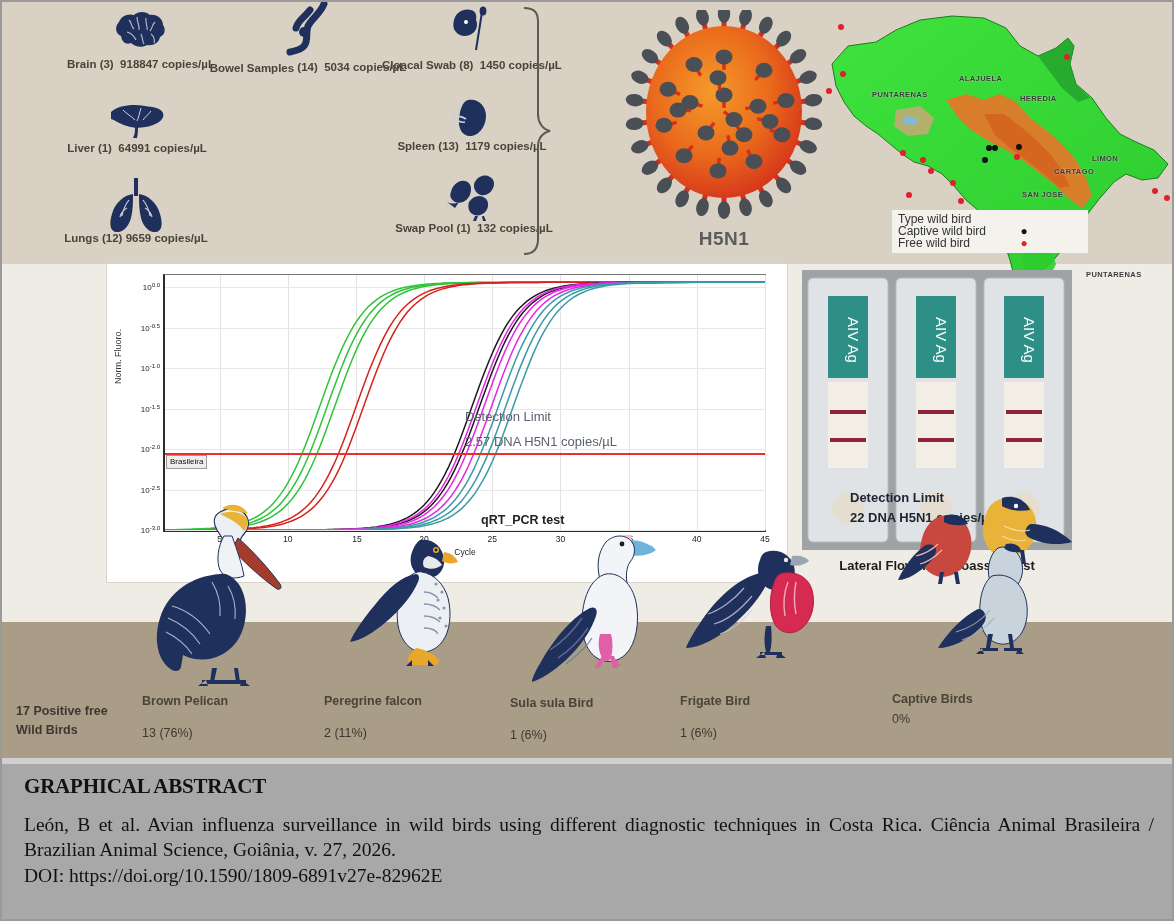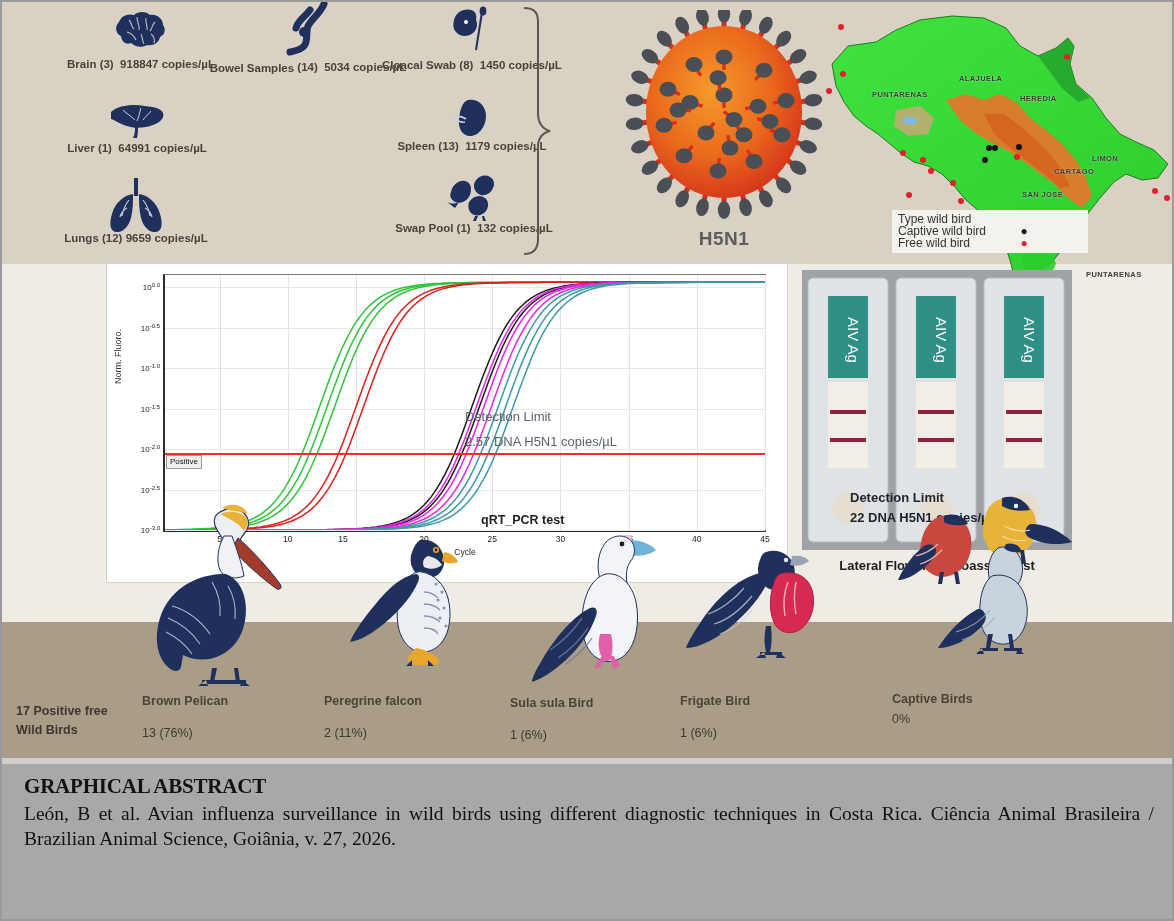--- a/index.html
+++ b/index.html
@@ -79,21 +79,21 @@
   .bird-name{font-size:12.5px;color:#4a4438;font-weight:600;}
   .bird-val{font-size:12.5px;color:#3d382f;margin-top:18px;}
   #left-count{position:absolute;left:14px;top:700px;font-size:12.5px;color:#3d382f;
               font-weight:600;line-height:1.55;width:160px;}
 
   
   #caption{position:absolute;left:0;top:762px;width:1174px;height:157px;
            font-family:"Liberation Serif",serif;color:#111;padding:10px 22px 0 22px;
            box-sizing:border-box;}
   #cap-title{font-size:21px;font-weight:700;letter-spacing:-.2px;}
-  #cap-body{font-size:19.5px;line-height:1.30;text-align:justify;margin-top:2px;}
+  #cap-body{font-size:19.5px;line-height:1.30;text-align:justify;margin-top:13px;}
   #cap-doi{font-size:19.5px;line-height:1.30;margin-top:0px;}
 </style>
 </head>
 <body>
 
 <div id="page">
 
   <div class="band" id="band-top"></div>
   <div class="band" id="band-mid"></div>
   <div id="band-topleft"></div>
@@ -408,34 +408,34 @@
           <path d="M0.0 255.0L3.4 255.0L6.8 255.0L10.2 255.0L13.6 255.0L17.0 255.0L20.5 255.0L23.9 255.0L27.3 255.0L30.7 255.0L34.1 255.0L37.5 255.0L40.9 255.0L44.3 255.0L47.7 255.0L51.1 255.0L54.5 255.0L58.0 255.0L61.4 255.0L64.8 255.0L68.2 255.0L71.6 255.0L75.0 255.0L78.4 255.0L81.8 255.0L85.2 255.0L88.6 255.0L92.0 255.0L95.5 255.0L98.9 255.0L102.3 255.0L105.7 255.0L109.1 255.0L112.5 255.0L115.9 255.0L119.3 255.0L122.7 254.9L126.1 254.9L129.5 254.9L133.0 254.9L136.4 254.9L139.8 254.9L143.2 254.9L146.6 254.8L150.0 254.8L153.4 254.8L156.8 254.7L160.2 254.7L163.6 254.6L167.0 254.6L170.5 254.5L173.9 254.4L177.3 254.3L180.7 254.2L184.1 254.1L187.5 253.9L190.9 253.8L194.3 253.5L197.7 253.3L201.1 253.0L204.5 252.7L208.0 252.3L211.4 251.9L214.8 251.3L218.2 250.7L221.6 250.0L225.0 249.2L228.4 248.3L231.8 247.2L235.2 245.9L238.6 244.5L242.0 242.8L245.5 240.9L248.9 238.7L252.3 236.1L255.7 233.2L259.1 230.0L262.5 226.3L265.9 222.1L269.3 217.4L272.7 212.2L276.1 206.4L279.5 200.1L283.0 193.2L286.4 185.7L289.8 177.7L293.2 169.2L296.6 160.3L300.0 151.1L303.4 141.7L306.8 132.1L310.2 122.5L313.6 113.0L317.0 103.8L320.5 94.8L323.9 86.2L327.3 78.2L330.7 70.6L334.1 63.6L337.5 57.1L340.9 51.2L344.3 45.9L347.7 41.1L351.1 36.8L354.5 33.0L358.0 29.7L361.4 26.7L364.8 24.1L368.2 21.8L371.6 19.8L375.0 18.1L378.4 16.6L381.8 15.3L385.2 14.2L388.6 13.2L392.0 12.4L395.5 11.7L398.9 11.1L402.3 10.5L405.7 10.1L409.1 9.7L412.5 9.3L415.9 9.0L419.3 8.8L422.7 8.6L426.1 8.4L429.5 8.2L433.0 8.1L436.4 8.0L439.8 7.9L443.2 7.8L446.6 7.7L450.0 7.7L453.4 7.6L456.8 7.6L460.2 7.5L463.6 7.5L467.0 7.5L470.5 7.4L473.9 7.4L477.3 7.4L480.7 7.4L484.1 7.4L487.5 7.4L490.9 7.3L494.3 7.3L497.7 7.3L501.1 7.3L504.5 7.3L508.0 7.3L511.4 7.3L514.8 7.3L518.2 7.3L521.6 7.3L525.0 7.3L528.4 7.3L531.8 7.3L535.2 7.3L538.6 7.3L542.0 7.3L545.5 7.3L548.9 7.3L552.3 7.3L555.7 7.3L559.1 7.3L562.5 7.3L565.9 7.3L569.3 7.3L572.7 7.3L576.1 7.3L579.5 7.3L583.0 7.3L586.4 7.3L589.8 7.3L593.2 7.3L596.6 7.3L600.0 7.3" fill="none" stroke="#1a1a1a" stroke-width="1.5"></path>
           <path d="M0.0 255.0L3.4 255.0L6.8 255.0L10.2 255.0L13.6 255.0L17.0 255.0L20.5 255.0L23.9 255.0L27.3 255.0L30.7 255.0L34.1 255.0L37.5 255.0L40.9 255.0L44.3 255.0L47.7 255.0L51.1 255.0L54.5 255.0L58.0 255.0L61.4 255.0L64.8 255.0L68.2 255.0L71.6 255.0L75.0 255.0L78.4 255.0L81.8 255.0L85.2 255.0L88.6 255.0L92.0 255.0L95.5 255.0L98.9 255.0L102.3 255.0L105.7 255.0L109.1 255.0L112.5 255.0L115.9 255.0L119.3 255.0L122.7 255.0L126.1 255.0L129.5 254.9L133.0 254.9L136.4 254.9L139.8 254.9L143.2 254.9L146.6 254.9L150.0 254.9L153.4 254.8L156.8 254.8L160.2 254.8L163.6 254.7L167.0 254.7L170.5 254.6L173.9 254.6L177.3 254.5L180.7 254.4L184.1 254.3L187.5 254.2L190.9 254.1L194.3 254.0L197.7 253.8L201.1 253.6L204.5 253.4L208.0 253.1L211.4 252.8L214.8 252.4L218.2 252.0L221.6 251.5L225.0 250.9L228.4 250.2L231.8 249.4L235.2 248.5L238.6 247.4L242.0 246.2L245.5 244.8L248.9 243.2L252.3 241.3L255.7 239.1L259.1 236.7L262.5 233.9L265.9 230.7L269.3 227.0L272.7 223.0L276.1 218.4L279.5 213.3L283.0 207.6L286.4 201.4L289.8 194.6L293.2 187.2L296.6 179.3L300.0 171.0L303.4 162.1L306.8 153.0L310.2 143.6L313.6 134.0L317.0 124.4L320.5 114.9L323.9 105.6L327.3 96.6L330.7 87.9L334.1 79.7L337.5 72.0L340.9 64.9L344.3 58.3L347.7 52.3L351.1 46.9L354.5 42.0L358.0 37.6L361.4 33.7L364.8 30.3L368.2 27.3L371.6 24.6L375.0 22.3L378.4 20.2L381.8 18.4L385.2 16.9L388.6 15.6L392.0 14.4L395.5 13.4L398.9 12.6L402.3 11.8L405.7 11.2L409.1 10.6L412.5 10.1L415.9 9.7L419.3 9.4L422.7 9.1L426.1 8.8L429.5 8.6L433.0 8.4L436.4 8.3L439.8 8.1L443.2 8.0L446.6 7.9L450.0 7.8L453.4 7.7L456.8 7.7L460.2 7.6L463.6 7.6L467.0 7.5L470.5 7.5L473.9 7.5L477.3 7.4L480.7 7.4L484.1 7.4L487.5 7.4L490.9 7.4L494.3 7.4L497.7 7.3L501.1 7.3L504.5 7.3L508.0 7.3L511.4 7.3L514.8 7.3L518.2 7.3L521.6 7.3L525.0 7.3L528.4 7.3L531.8 7.3L535.2 7.3L538.6 7.3L542.0 7.3L545.5 7.3L548.9 7.3L552.3 7.3L555.7 7.3L559.1 7.3L562.5 7.3L565.9 7.3L569.3 7.3L572.7 7.3L576.1 7.3L579.5 7.3L583.0 7.3L586.4 7.3L589.8 7.3L593.2 7.3L596.6 7.3L600.0 7.3" fill="none" stroke="#1a1a1a" stroke-width="1.5"></path>
           <path d="M0.0 255.0L3.4 255.0L6.8 255.0L10.2 255.0L13.6 255.0L17.0 255.0L20.5 255.0L23.9 255.0L27.3 255.0L30.7 255.0L34.1 255.0L37.5 255.0L40.9 255.0L44.3 255.0L47.7 255.0L51.1 255.0L54.5 255.0L58.0 255.0L61.4 255.0L64.8 255.0L68.2 255.0L71.6 255.0L75.0 255.0L78.4 255.0L81.8 255.0L85.2 255.0L88.6 255.0L92.0 255.0L95.5 255.0L98.9 255.0L102.3 255.0L105.7 255.0L109.1 255.0L112.5 255.0L115.9 255.0L119.3 255.0L122.7 255.0L126.1 254.9L129.5 254.9L133.0 254.9L136.4 254.9L139.8 254.9L143.2 254.9L146.6 254.9L150.0 254.8L153.4 254.8L156.8 254.8L160.2 254.7L163.6 254.7L167.0 254.7L170.5 254.6L173.9 254.5L177.3 254.4L180.7 254.4L184.1 254.3L187.5 254.1L190.9 254.0L194.3 253.8L197.7 253.6L201.1 253.4L204.5 253.1L208.0 252.8L211.4 252.4L214.8 252.0L218.2 251.5L221.6 250.9L225.0 250.3L228.4 249.5L231.8 248.6L235.2 247.5L238.6 246.3L242.0 244.9L245.5 243.3L248.9 241.5L252.3 239.4L255.7 236.9L259.1 234.2L262.5 231.0L265.9 227.4L269.3 223.4L272.7 218.9L276.1 213.8L279.5 208.2L283.0 202.0L286.4 195.3L289.8 188.0L293.2 180.1L296.6 171.8L300.0 163.0L303.4 153.9L306.8 144.5L310.2 135.0L313.6 125.4L317.0 115.9L320.5 106.5L323.9 97.5L327.3 88.8L330.7 80.5L334.1 72.8L337.5 65.6L340.9 59.0L344.3 52.9L347.7 47.4L351.1 42.5L354.5 38.1L358.0 34.1L361.4 30.6L364.8 27.6L368.2 24.8L371.6 22.5L375.0 20.4L378.4 18.6L381.8 17.1L385.2 15.7L388.6 14.5L392.0 13.5L395.5 12.6L398.9 11.9L402.3 11.2L405.7 10.7L409.1 10.2L412.5 9.8L415.9 9.4L419.3 9.1L422.7 8.9L426.1 8.6L429.5 8.4L433.0 8.3L436.4 8.1L439.8 8.0L443.2 7.9L446.6 7.8L450.0 7.7L453.4 7.7L456.8 7.6L460.2 7.6L463.6 7.5L467.0 7.5L470.5 7.5L473.9 7.4L477.3 7.4L480.7 7.4L484.1 7.4L487.5 7.4L490.9 7.4L494.3 7.3L497.7 7.3L501.1 7.3L504.5 7.3L508.0 7.3L511.4 7.3L514.8 7.3L518.2 7.3L521.6 7.3L525.0 7.3L528.4 7.3L531.8 7.3L535.2 7.3L538.6 7.3L542.0 7.3L545.5 7.3L548.9 7.3L552.3 7.3L555.7 7.3L559.1 7.3L562.5 7.3L565.9 7.3L569.3 7.3L572.7 7.3L576.1 7.3L579.5 7.3L583.0 7.3L586.4 7.3L589.8 7.3L593.2 7.3L596.6 7.3L600.0 7.3" fill="none" stroke="#e626e6" stroke-width="1.5"></path>
           <path d="M0.0 255.0L3.4 255.0L6.8 255.0L10.2 255.0L13.6 255.0L17.0 255.0L20.5 255.0L23.9 255.0L27.3 255.0L30.7 255.0L34.1 255.0L37.5 255.0L40.9 255.0L44.3 255.0L47.7 255.0L51.1 255.0L54.5 255.0L58.0 255.0L61.4 255.0L64.8 255.0L68.2 255.0L71.6 255.0L75.0 255.0L78.4 255.0L81.8 255.0L85.2 255.0L88.6 255.0L92.0 255.0L95.5 255.0L98.9 255.0L102.3 255.0L105.7 255.0L109.1 255.0L112.5 255.0L115.9 255.0L119.3 255.0L122.7 255.0L126.1 255.0L129.5 255.0L133.0 254.9L136.4 254.9L139.8 254.9L143.2 254.9L146.6 254.9L150.0 254.9L153.4 254.9L156.8 254.8L160.2 254.8L163.6 254.8L167.0 254.8L170.5 254.7L173.9 254.7L177.3 254.6L180.7 254.5L184.1 254.5L187.5 254.4L190.9 254.3L194.3 254.2L197.7 254.0L201.1 253.8L204.5 253.7L208.0 253.4L211.4 253.2L214.8 252.9L218.2 252.5L221.6 252.1L225.0 251.6L228.4 251.1L231.8 250.4L235.2 249.6L238.6 248.8L242.0 247.8L245.5 246.6L248.9 245.2L252.3 243.7L255.7 241.9L259.1 239.8L262.5 237.4L265.9 234.7L269.3 231.7L272.7 228.2L276.1 224.2L279.5 219.8L283.0 214.9L286.4 209.4L289.8 203.3L293.2 196.7L296.6 189.5L300.0 181.8L303.4 173.5L306.8 164.8L310.2 155.8L313.6 146.4L317.0 136.9L320.5 127.3L323.9 117.8L327.3 108.4L330.7 99.2L334.1 90.5L337.5 82.1L340.9 74.3L344.3 67.0L347.7 60.3L351.1 54.1L354.5 48.5L358.0 43.4L361.4 38.9L364.8 34.9L368.2 31.3L371.6 28.1L375.0 25.4L378.4 22.9L381.8 20.8L385.2 19.0L388.6 17.3L392.0 16.0L395.5 14.7L398.9 13.7L402.3 12.8L405.7 12.0L409.1 11.4L412.5 10.8L415.9 10.3L419.3 9.9L422.7 9.5L426.1 9.2L429.5 8.9L433.0 8.7L436.4 8.5L439.8 8.3L443.2 8.2L446.6 8.0L450.0 7.9L453.4 7.8L456.8 7.8L460.2 7.7L463.6 7.6L467.0 7.6L470.5 7.5L473.9 7.5L477.3 7.5L480.7 7.4L484.1 7.4L487.5 7.4L490.9 7.4L494.3 7.4L497.7 7.4L501.1 7.3L504.5 7.3L508.0 7.3L511.4 7.3L514.8 7.3L518.2 7.3L521.6 7.3L525.0 7.3L528.4 7.3L531.8 7.3L535.2 7.3L538.6 7.3L542.0 7.3L545.5 7.3L548.9 7.3L552.3 7.3L555.7 7.3L559.1 7.3L562.5 7.3L565.9 7.3L569.3 7.3L572.7 7.3L576.1 7.3L579.5 7.3L583.0 7.3L586.4 7.3L589.8 7.3L593.2 7.3L596.6 7.3L600.0 7.3" fill="none" stroke="#e626e6" stroke-width="1.5"></path>
           <path d="M0.0 255.0L3.4 255.0L6.8 255.0L10.2 255.0L13.6 255.0L17.0 255.0L20.5 255.0L23.9 255.0L27.3 255.0L30.7 255.0L34.1 255.0L37.5 255.0L40.9 255.0L44.3 255.0L47.7 255.0L51.1 255.0L54.5 255.0L58.0 255.0L61.4 255.0L64.8 255.0L68.2 255.0L71.6 255.0L75.0 255.0L78.4 255.0L81.8 255.0L85.2 255.0L88.6 255.0L92.0 255.0L95.5 255.0L98.9 255.0L102.3 255.0L105.7 255.0L109.1 255.0L112.5 255.0L115.9 255.0L119.3 255.0L122.7 255.0L126.1 255.0L129.5 255.0L133.0 255.0L136.4 255.0L139.8 254.9L143.2 254.9L146.6 254.9L150.0 254.9L153.4 254.9L156.8 254.9L160.2 254.9L163.6 254.9L167.0 254.8L170.5 254.8L173.9 254.8L177.3 254.7L180.7 254.7L184.1 254.6L187.5 254.6L190.9 254.5L194.3 254.4L197.7 254.3L201.1 254.2L204.5 254.0L208.0 253.9L211.4 253.7L214.8 253.5L218.2 253.2L221.6 252.9L225.0 252.6L228.4 252.2L231.8 251.7L235.2 251.2L238.6 250.5L242.0 249.8L245.5 249.0L248.9 248.0L252.3 246.8L255.7 245.5L259.1 244.0L262.5 242.3L265.9 240.2L269.3 237.9L272.7 235.3L276.1 232.3L279.5 228.9L283.0 225.1L286.4 220.7L289.8 215.9L293.2 210.5L296.6 204.6L300.0 198.1L303.4 191.0L306.8 183.3L310.2 175.2L313.6 166.6L317.0 157.6L320.5 148.3L323.9 138.8L327.3 129.2L330.7 119.7L334.1 110.2L337.5 101.0L340.9 92.2L344.3 83.8L347.7 75.8L351.1 68.4L354.5 61.6L358.0 55.3L361.4 49.6L364.8 44.4L368.2 39.8L371.6 35.6L375.0 32.0L378.4 28.7L381.8 25.9L385.2 23.4L388.6 21.2L392.0 19.3L395.5 17.7L398.9 16.2L402.3 15.0L405.7 13.9L409.1 13.0L412.5 12.2L415.9 11.5L419.3 10.9L422.7 10.4L426.1 9.9L429.5 9.6L433.0 9.2L436.4 9.0L439.8 8.7L443.2 8.5L446.6 8.3L450.0 8.2L453.4 8.1L456.8 7.9L460.2 7.9L463.6 7.8L467.0 7.7L470.5 7.6L473.9 7.6L477.3 7.5L480.7 7.5L484.1 7.5L487.5 7.5L490.9 7.4L494.3 7.4L497.7 7.4L501.1 7.4L504.5 7.4L508.0 7.4L511.4 7.3L514.8 7.3L518.2 7.3L521.6 7.3L525.0 7.3L528.4 7.3L531.8 7.3L535.2 7.3L538.6 7.3L542.0 7.3L545.5 7.3L548.9 7.3L552.3 7.3L555.7 7.3L559.1 7.3L562.5 7.3L565.9 7.3L569.3 7.3L572.7 7.3L576.1 7.3L579.5 7.3L583.0 7.3L586.4 7.3L589.8 7.3L593.2 7.3L596.6 7.3L600.0 7.3" fill="none" stroke="#e626e6" stroke-width="1.5"></path>
           <path d="M0.0 255.0L3.4 255.0L6.8 255.0L10.2 255.0L13.6 255.0L17.0 255.0L20.5 255.0L23.9 255.0L27.3 255.0L30.7 255.0L34.1 255.0L37.5 255.0L40.9 255.0L44.3 255.0L47.7 255.0L51.1 255.0L54.5 255.0L58.0 255.0L61.4 255.0L64.8 255.0L68.2 255.0L71.6 255.0L75.0 255.0L78.4 255.0L81.8 255.0L85.2 255.0L88.6 255.0L92.0 255.0L95.5 255.0L98.9 255.0L102.3 255.0L105.7 255.0L109.1 255.0L112.5 255.0L115.9 255.0L119.3 255.0L122.7 255.0L126.1 255.0L129.5 255.0L133.0 255.0L136.4 255.0L139.8 255.0L143.2 255.0L146.6 254.9L150.0 254.9L153.4 254.9L156.8 254.9L160.2 254.9L163.6 254.9L167.0 254.9L170.5 254.9L173.9 254.8L177.3 254.8L180.7 254.8L184.1 254.7L187.5 254.7L190.9 254.6L194.3 254.6L197.7 254.5L201.1 254.4L204.5 254.3L208.0 254.2L211.4 254.0L214.8 253.9L218.2 253.7L221.6 253.5L225.0 253.2L228.4 252.9L231.8 252.6L235.2 252.2L238.6 251.7L242.0 251.2L245.5 250.5L248.9 249.8L252.3 249.0L255.7 248.0L259.1 246.8L262.5 245.5L265.9 244.0L269.3 242.3L272.7 240.2L276.1 237.9L279.5 235.3L283.0 232.3L286.4 228.9L289.8 225.1L293.2 220.7L296.6 215.9L300.0 210.5L303.4 204.6L306.8 198.1L310.2 191.0L313.6 183.3L317.0 175.2L320.5 166.6L323.9 157.6L327.3 148.3L330.7 138.8L334.1 129.2L337.5 119.7L340.9 110.2L344.3 101.0L347.7 92.2L351.1 83.8L354.5 75.8L358.0 68.4L361.4 61.6L364.8 55.3L368.2 49.6L371.6 44.4L375.0 39.8L378.4 35.6L381.8 32.0L385.2 28.7L388.6 25.9L392.0 23.4L395.5 21.2L398.9 19.3L402.3 17.7L405.7 16.2L409.1 15.0L412.5 13.9L415.9 13.0L419.3 12.2L422.7 11.5L426.1 10.9L429.5 10.4L433.0 9.9L436.4 9.6L439.8 9.2L443.2 9.0L446.6 8.7L450.0 8.5L453.4 8.3L456.8 8.2L460.2 8.1L463.6 7.9L467.0 7.9L470.5 7.8L473.9 7.7L477.3 7.6L480.7 7.6L484.1 7.5L487.5 7.5L490.9 7.5L494.3 7.5L497.7 7.4L501.1 7.4L504.5 7.4L508.0 7.4L511.4 7.4L514.8 7.4L518.2 7.3L521.6 7.3L525.0 7.3L528.4 7.3L531.8 7.3L535.2 7.3L538.6 7.3L542.0 7.3L545.5 7.3L548.9 7.3L552.3 7.3L555.7 7.3L559.1 7.3L562.5 7.3L565.9 7.3L569.3 7.3L572.7 7.3L576.1 7.3L579.5 7.3L583.0 7.3L586.4 7.3L589.8 7.3L593.2 7.3L596.6 7.3L600.0 7.3" fill="none" stroke="#3a9aa6" stroke-width="1.5"></path>
           <path d="M0.0 255.0L3.4 255.0L6.8 255.0L10.2 255.0L13.6 255.0L17.0 255.0L20.5 255.0L23.9 255.0L27.3 255.0L30.7 255.0L34.1 255.0L37.5 255.0L40.9 255.0L44.3 255.0L47.7 255.0L51.1 255.0L54.5 255.0L58.0 255.0L61.4 255.0L64.8 255.0L68.2 255.0L71.6 255.0L75.0 255.0L78.4 255.0L81.8 255.0L85.2 255.0L88.6 255.0L92.0 255.0L95.5 255.0L98.9 255.0L102.3 255.0L105.7 255.0L109.1 255.0L112.5 255.0L115.9 255.0L119.3 255.0L122.7 255.0L126.1 255.0L129.5 255.0L133.0 255.0L136.4 255.0L139.8 255.0L143.2 255.0L146.6 255.0L150.0 255.0L153.4 255.0L156.8 254.9L160.2 254.9L163.6 254.9L167.0 254.9L170.5 254.9L173.9 254.9L177.3 254.9L180.7 254.8L184.1 254.8L187.5 254.8L190.9 254.7L194.3 254.7L197.7 254.6L201.1 254.6L204.5 254.5L208.0 254.4L211.4 254.3L214.8 254.2L218.2 254.1L221.6 253.9L225.0 253.7L228.4 253.5L231.8 253.3L235.2 253.0L238.6 252.7L242.0 252.3L245.5 251.8L248.9 251.3L252.3 250.7L255.7 250.0L259.1 249.1L262.5 248.2L265.9 247.1L269.3 245.8L272.7 244.3L276.1 242.6L279.5 240.7L283.0 238.4L286.4 235.9L289.8 232.9L293.2 229.6L296.6 225.9L300.0 221.6L303.4 216.9L306.8 211.6L310.2 205.8L313.6 199.4L317.0 192.4L320.5 184.9L323.9 176.9L327.3 168.4L330.7 159.4L334.1 150.2L337.5 140.7L340.9 131.1L344.3 121.6L347.7 112.1L351.1 102.9L354.5 93.9L358.0 85.4L361.4 77.4L364.8 69.8L368.2 62.9L371.6 56.5L375.0 50.7L378.4 45.4L381.8 40.7L385.2 36.4L388.6 32.7L392.0 29.4L395.5 26.4L398.9 23.9L402.3 21.6L405.7 19.7L409.1 18.0L412.5 16.5L415.9 15.2L419.3 14.1L422.7 13.1L426.1 12.3L429.5 11.6L433.0 11.0L436.4 10.5L439.8 10.0L443.2 9.6L446.6 9.3L450.0 9.0L453.4 8.8L456.8 8.6L460.2 8.4L463.6 8.2L467.0 8.1L470.5 8.0L473.9 7.9L477.3 7.8L480.7 7.7L484.1 7.7L487.5 7.6L490.9 7.6L494.3 7.5L497.7 7.5L501.1 7.5L504.5 7.4L508.0 7.4L511.4 7.4L514.8 7.4L518.2 7.4L521.6 7.4L525.0 7.3L528.4 7.3L531.8 7.3L535.2 7.3L538.6 7.3L542.0 7.3L545.5 7.3L548.9 7.3L552.3 7.3L555.7 7.3L559.1 7.3L562.5 7.3L565.9 7.3L569.3 7.3L572.7 7.3L576.1 7.3L579.5 7.3L583.0 7.3L586.4 7.3L589.8 7.3L593.2 7.3L596.6 7.3L600.0 7.3" fill="none" stroke="#3a9aa6" stroke-width="1.5"></path>
           <path d="M0.0 255.0L3.4 255.0L6.8 255.0L10.2 255.0L13.6 255.0L17.0 255.0L20.5 255.0L23.9 255.0L27.3 255.0L30.7 255.0L34.1 255.0L37.5 255.0L40.9 255.0L44.3 255.0L47.7 255.0L51.1 255.0L54.5 255.0L58.0 255.0L61.4 255.0L64.8 255.0L68.2 255.0L71.6 255.0L75.0 255.0L78.4 255.0L81.8 255.0L85.2 255.0L88.6 255.0L92.0 255.0L95.5 255.0L98.9 255.0L102.3 255.0L105.7 255.0L109.1 255.0L112.5 255.0L115.9 255.0L119.3 255.0L122.7 255.0L126.1 255.0L129.5 255.0L133.0 255.0L136.4 255.0L139.8 255.0L143.2 255.0L146.6 255.0L150.0 255.0L153.4 255.0L156.8 255.0L160.2 255.0L163.6 254.9L167.0 254.9L170.5 254.9L173.9 254.9L177.3 254.9L180.7 254.9L184.1 254.9L187.5 254.8L190.9 254.8L194.3 254.8L197.7 254.7L201.1 254.7L204.5 254.6L208.0 254.6L211.4 254.5L214.8 254.4L218.2 254.3L221.6 254.2L225.0 254.1L228.4 253.9L231.8 253.8L235.2 253.6L238.6 253.3L242.0 253.0L245.5 252.7L248.9 252.3L252.3 251.9L255.7 251.4L259.1 250.8L262.5 250.1L265.9 249.3L269.3 248.4L272.7 247.3L276.1 246.1L279.5 244.6L283.0 243.0L286.4 241.1L289.8 238.9L293.2 236.4L296.6 233.6L300.0 230.3L303.4 226.6L306.8 222.5L310.2 217.9L313.6 212.7L317.0 207.0L320.5 200.7L323.9 193.9L327.3 186.5L330.7 178.5L334.1 170.1L337.5 161.2L340.9 152.1L344.3 142.6L347.7 133.1L351.1 123.5L354.5 114.0L358.0 104.7L361.4 95.7L364.8 87.1L368.2 78.9L371.6 71.3L375.0 64.2L378.4 57.7L381.8 51.8L385.2 46.4L388.6 41.6L392.0 37.2L395.5 33.4L398.9 30.0L402.3 27.0L405.7 24.3L409.1 22.0L412.5 20.0L415.9 18.3L419.3 16.8L422.7 15.4L426.1 14.3L429.5 13.3L433.0 12.5L436.4 11.7L439.8 11.1L443.2 10.6L446.6 10.1L450.0 9.7L453.4 9.4L456.8 9.1L460.2 8.8L463.6 8.6L467.0 8.4L470.5 8.2L473.9 8.1L477.3 8.0L480.7 7.9L484.1 7.8L487.5 7.7L490.9 7.7L494.3 7.6L497.7 7.6L501.1 7.5L504.5 7.5L508.0 7.5L511.4 7.4L514.8 7.4L518.2 7.4L521.6 7.4L525.0 7.4L528.4 7.4L531.8 7.3L535.2 7.3L538.6 7.3L542.0 7.3L545.5 7.3L548.9 7.3L552.3 7.3L555.7 7.3L559.1 7.3L562.5 7.3L565.9 7.3L569.3 7.3L572.7 7.3L576.1 7.3L579.5 7.3L583.0 7.3L586.4 7.3L589.8 7.3L593.2 7.3L596.6 7.3L600.0 7.3" fill="none" stroke="#3a9aa6" stroke-width="1.5"></path>
         </svg>
       <div id="threshold-line" style="top: 178.095px;"></div>
-      <div id="threshold-tag" style="top: 180.095px;">Positive</div>
+      <div id="threshold-tag" style="top: 180.095px;">Brasileira</div>
       <div id="ylabels">
           <div class="ytick" style="top: 12.1429px;">10<sup>0.0</sup></div>
           <div class="ytick" style="top: 52.619px;">10<sup>-0.5</sup></div>
           <div class="ytick" style="top: 93.0952px;">10<sup>-1.0</sup></div>
           <div class="ytick" style="top: 133.571px;">10<sup>-1.5</sup></div>
           <div class="ytick" style="top: 174.048px;">10<sup>-2.0</sup></div>
           <div class="ytick" style="top: 214.524px;">10<sup>-2.5</sup></div>
           <div class="ytick" style="top: 255px;">10<sup>-3.0</sup></div>
         </div>
       <div id="xlabels">
           <div class="xtick" style="left: 54.5455px;">5</div>
           <div class="xtick" style="left: 122.727px;">10</div>
-          <div class="xtick" style="left: 178px;">15</div>
+          <div class="xtick" style="left: 192px;">15</div>
           <div class="xtick" style="left: 259.091px;">20</div>
           <div class="xtick" style="left: 327.273px;">25</div>
           <div class="xtick" style="left: 395.455px;">30</div>
           <div class="xtick" style="left: 463.636px;">35</div>
           <div class="xtick" style="left: 531.818px;">40</div>
           <div class="xtick" style="left: 600px;">45</div>
         </div>
       <div id="xlab">Cycle</div>
       <div id="det-limit">
         <div>Detection Limit</div>
@@ -608,15 +608,16 @@
         </g>
       </svg>
       <div class="bird-name" style="margin-top:-4px;">Captive Birds</div>
       <div class="bird-val" style="margin-top:6px;">0%</div>
     </div>
   </div>
 
   <div id="caption">
     <div id="cap-title">GRAPHICAL ABSTRACT</div>
     <div id="cap-body">León, B et al. Avian influenza surveillance in wild birds using different diagnostic techniques in Costa Rica. Ciência Animal Brasileira / Brazilian Animal Science, Goiânia, v. 27, 2026.</div>
+    <div id="cap-doi">DOI: https://doi.org/10.1590/1809-6891v27e-82962E</div>
   </div>
 
 </div>
 
 </body></html>

